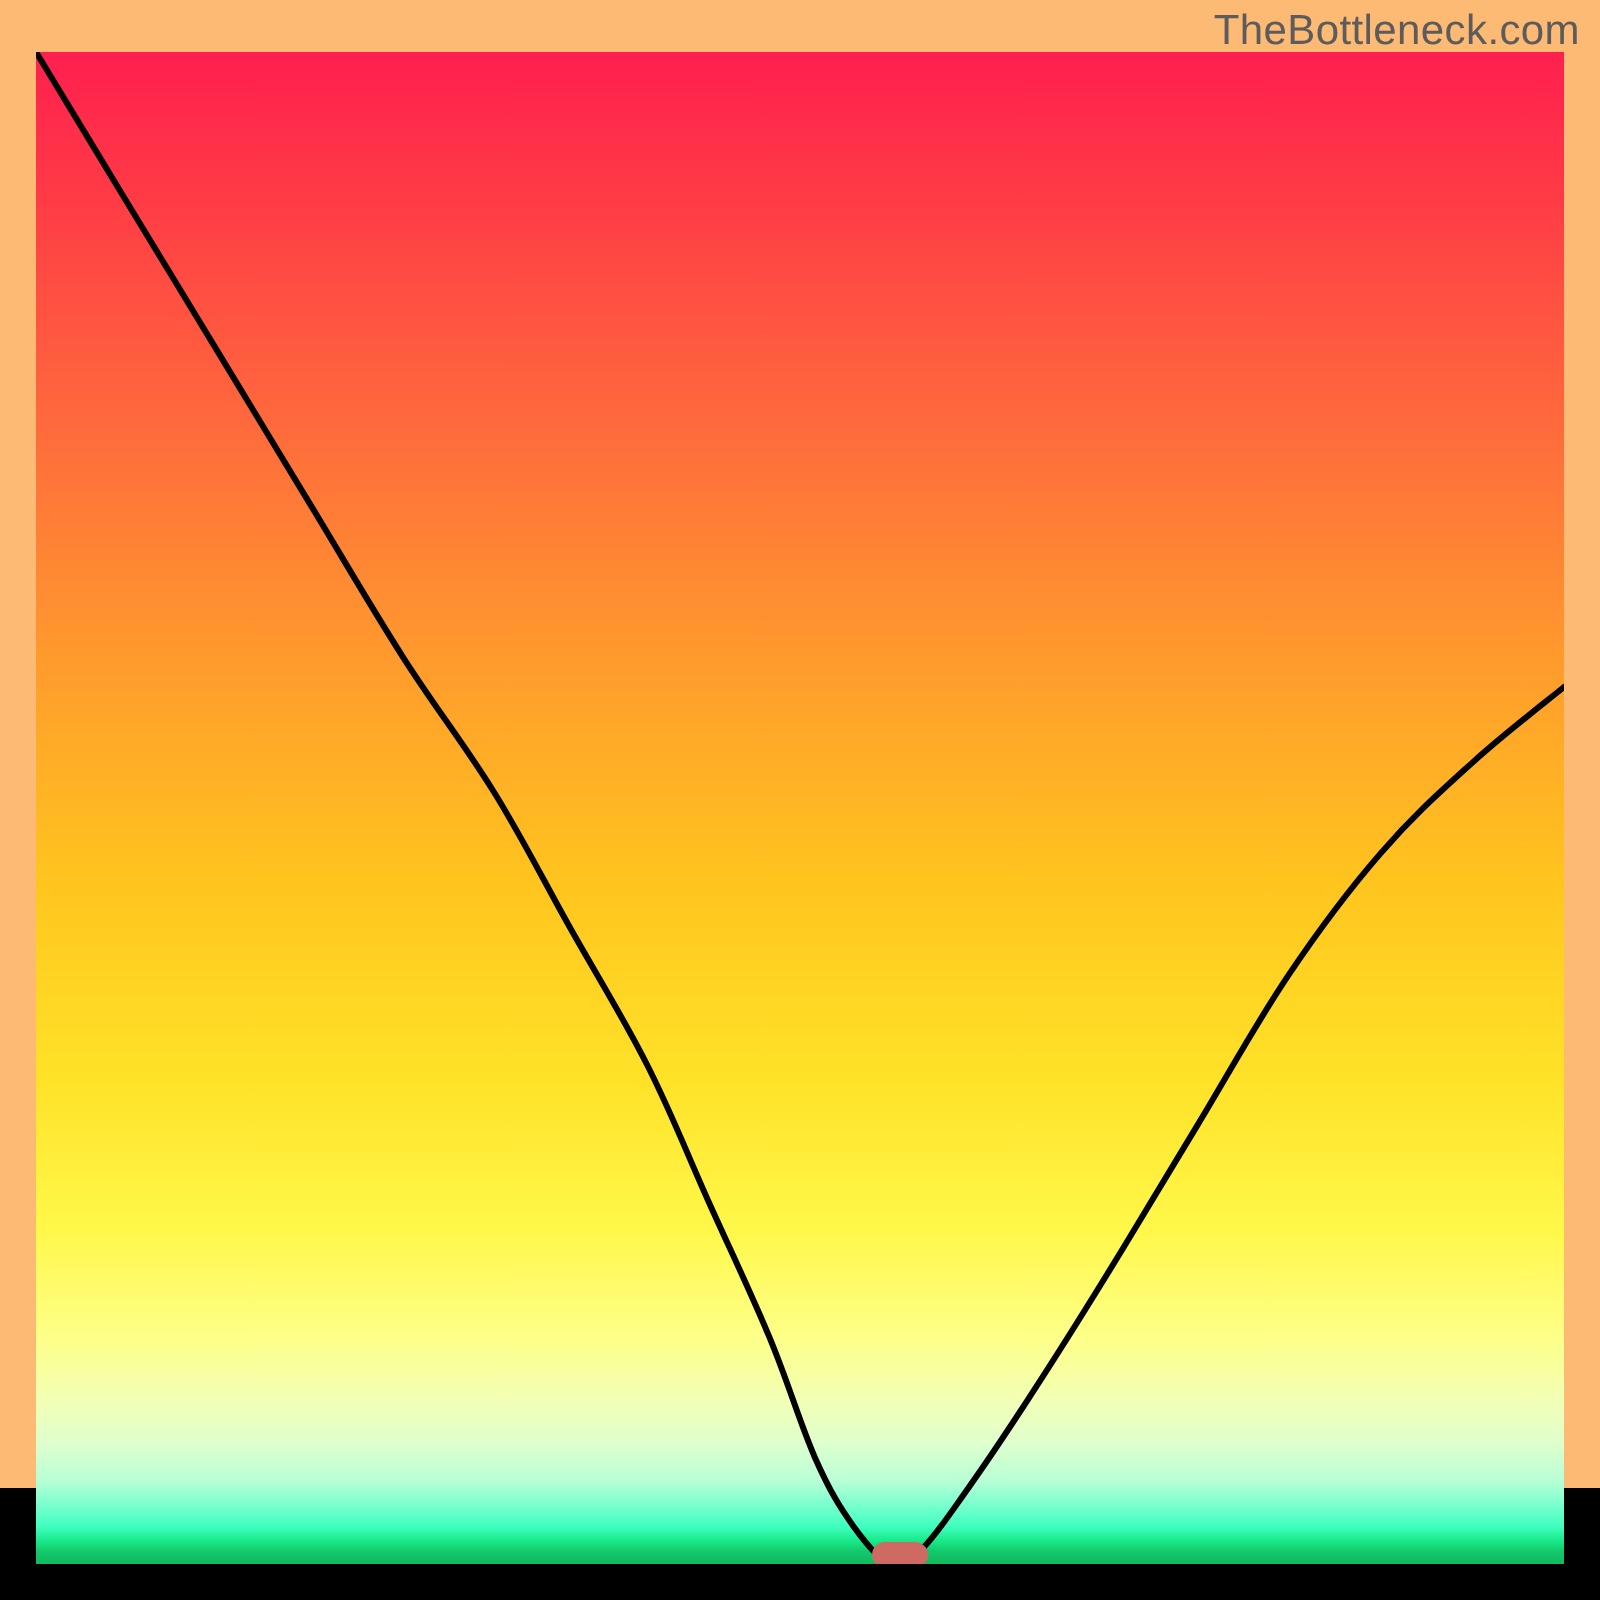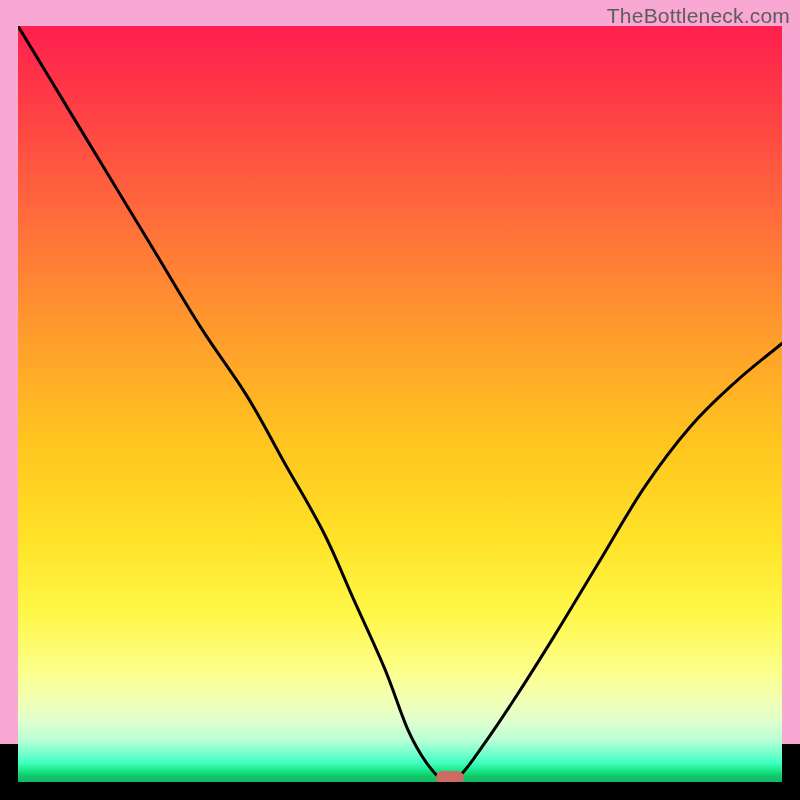--- a/index.html
+++ b/index.html
@@ -8,21 +8,21 @@
     width: 800px;
     height: 800px;
     background: #000;
     overflow: hidden;
     font-family: Arial, Helvetica, sans-serif;
   }
   .frame {
     position: relative;
     width: 800px;
     height: 744px;
-    background: #f9a8d4;
+    background: #fdba74;
   }
   .watermark {
     position: absolute;
     top: 4px;
     right: 10px;
     color: #5c5c5c;
     font-size: 21px;
     font-weight: 500;
     letter-spacing: 0.2px;
     z-index: 20;

